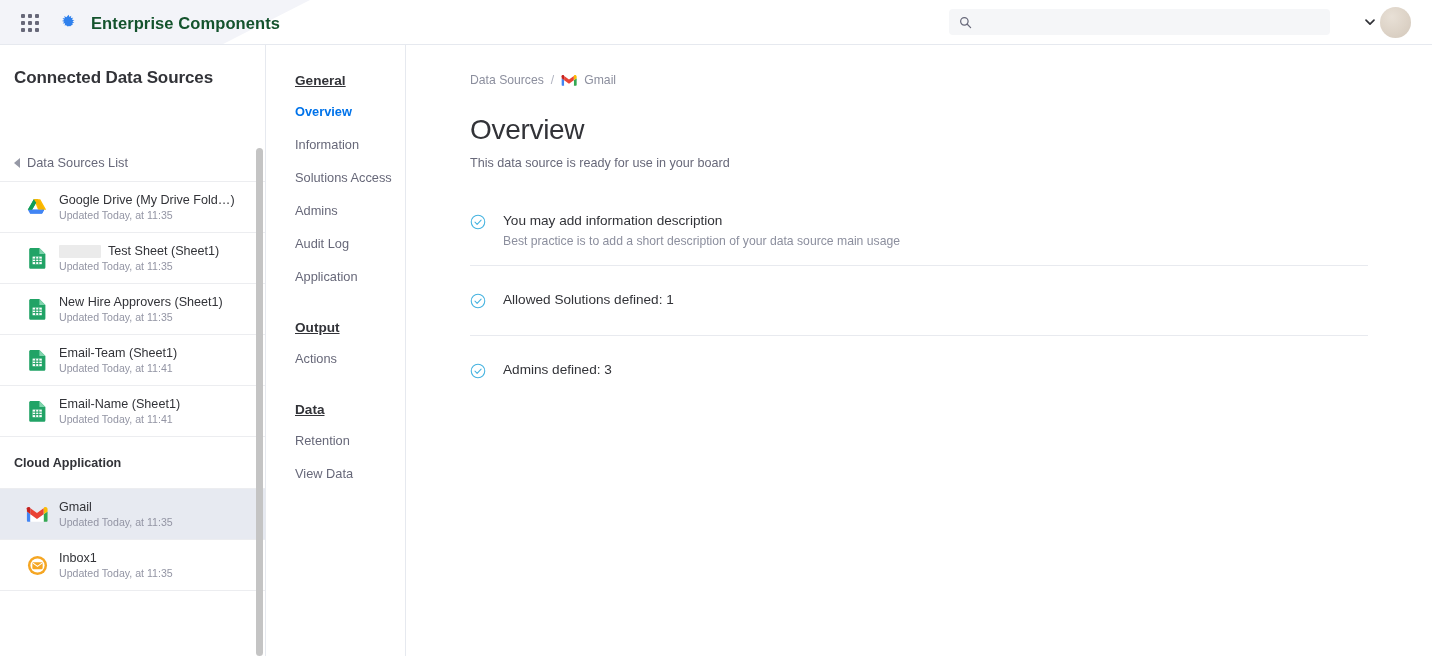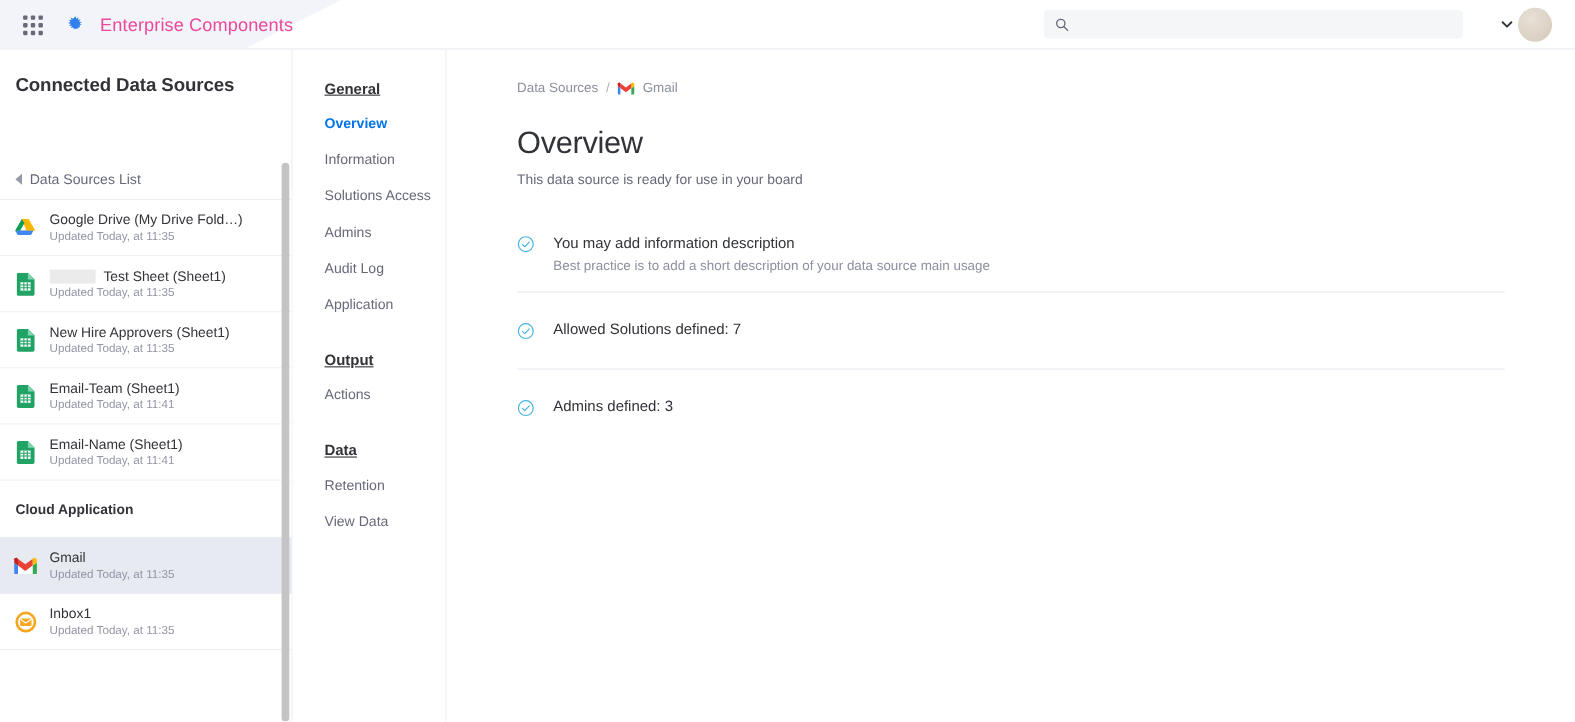--- a/index.html
+++ b/index.html
@@ -33,21 +33,21 @@
     cursor: pointer; z-index: 5;
   }
   #apps-grid i { display: block; width: 4px; height: 4px; border-radius: 1px; background: #676879; }
 
   #brand {
     position: absolute; left: 58px; top: 11px; height: 24px;
     display: flex; align-items: center; gap: 11px; z-index: 5; cursor: pointer;
   }
   #brand .logo-blob { width: 22px; height: 22px; display: block; }
   #brand .brand-text {
-    font-size: 16.5px; color: #ec4899; font-weight: 400; letter-spacing: .1px;
+    font-size: 16.5px; color: #14532d; font-weight: 700; letter-spacing: .1px;
     white-space: nowrap;
   }
 
   #search-wrap {
     position: absolute; left: 949px; top: 9px; width: 381px; height: 26px;
     background: #f5f6f8; border-radius: 4px;
     display: flex; align-items: center; padding: 0 10px; z-index: 5;
   }
   #search-wrap svg { flex: 0 0 auto; margin-right: 8px; }
   #search-input {
@@ -99,21 +99,21 @@
   #ds-search input::placeholder { color: #8a8e99; }
 
   #list-scroll {
     position: absolute; left: 0; top: 126px; width: 266px; height: 485px;
     overflow: hidden;
   }
   .list-inner { position: absolute; left: 0; top: 0; width: 266px; }
 
   .ds-row {
     position: relative; height: 51px; border-bottom: 1px solid #ecedf0;
-    display: flex; align-items: center; padding: 0 12px; gap: 11px;
+    display: flex; align-items: center; padding: 0 26px; gap: 11px;
     cursor: pointer; background: #fff;
   }
   .ds-row.selected { background: #e7eaf1; }
   .ds-row .ico { flex: 0 0 22px; width: 22px; height: 22px; display: flex; align-items: center; justify-content: center; }
   .ds-row .meta { display: flex; flex-direction: column; gap: 2px; min-width: 0; }
   .ds-row .nm {
     font-size: 12.6px; color: #323338; white-space: nowrap; overflow: hidden;
     text-overflow: ellipsis; max-width: 205px; display: flex; align-items: center;
   }
   .ds-row .sub { font-size: 10.6px; color: #9395a4; white-space: nowrap; }
@@ -436,21 +436,21 @@
           <div class="ctitle">You may add information description</div>
           <div class="cdesc">Best practice is to add a short description of your data source main usage</div>
         </span>
       </div>
       <div class="check-item" style="top:247px">
         <span class="cicon"><svg width="16" height="16" viewBox="0 0 18 18">
             <circle cx="9" cy="9" r="7.6" fill="none" stroke="#45b3e0" stroke-width="1.2"></circle>
             <path d="M5.6 9.2l2.4 2.4 4.5-4.8" fill="none" stroke="#45b3e0" stroke-width="1.2" stroke-linecap="round" stroke-linejoin="round"></path>
           </svg></span>
         <span class="ctext">
-          <div class="ctitle">Allowed Solutions defined: 7</div>
+          <div class="ctitle">Allowed Solutions defined: 1</div>
         </span>
       </div>
       <div class="check-item" style="top:317px">
         <span class="cicon"><svg width="16" height="16" viewBox="0 0 18 18">
             <circle cx="9" cy="9" r="7.6" fill="none" stroke="#45b3e0" stroke-width="1.2"></circle>
             <path d="M5.6 9.2l2.4 2.4 4.5-4.8" fill="none" stroke="#45b3e0" stroke-width="1.2" stroke-linecap="round" stroke-linejoin="round"></path>
           </svg></span>
         <span class="ctext">
           <div class="ctitle">Admins defined: 3</div>
         </span>

